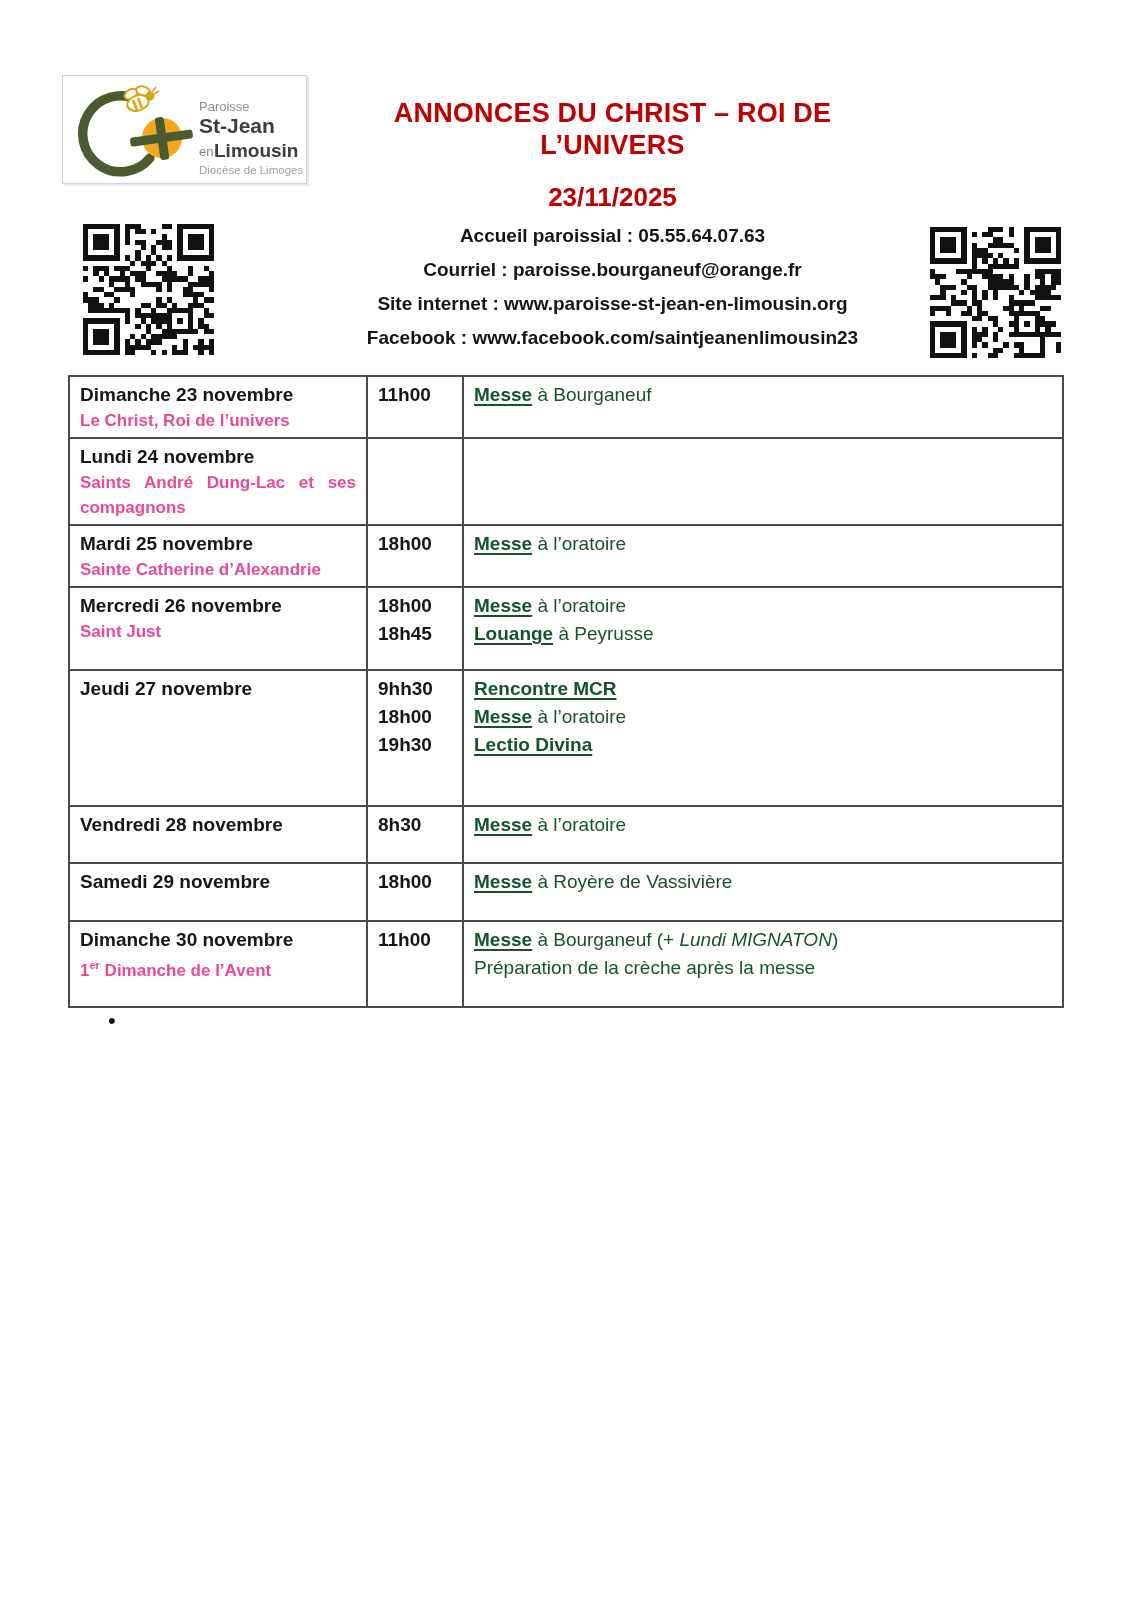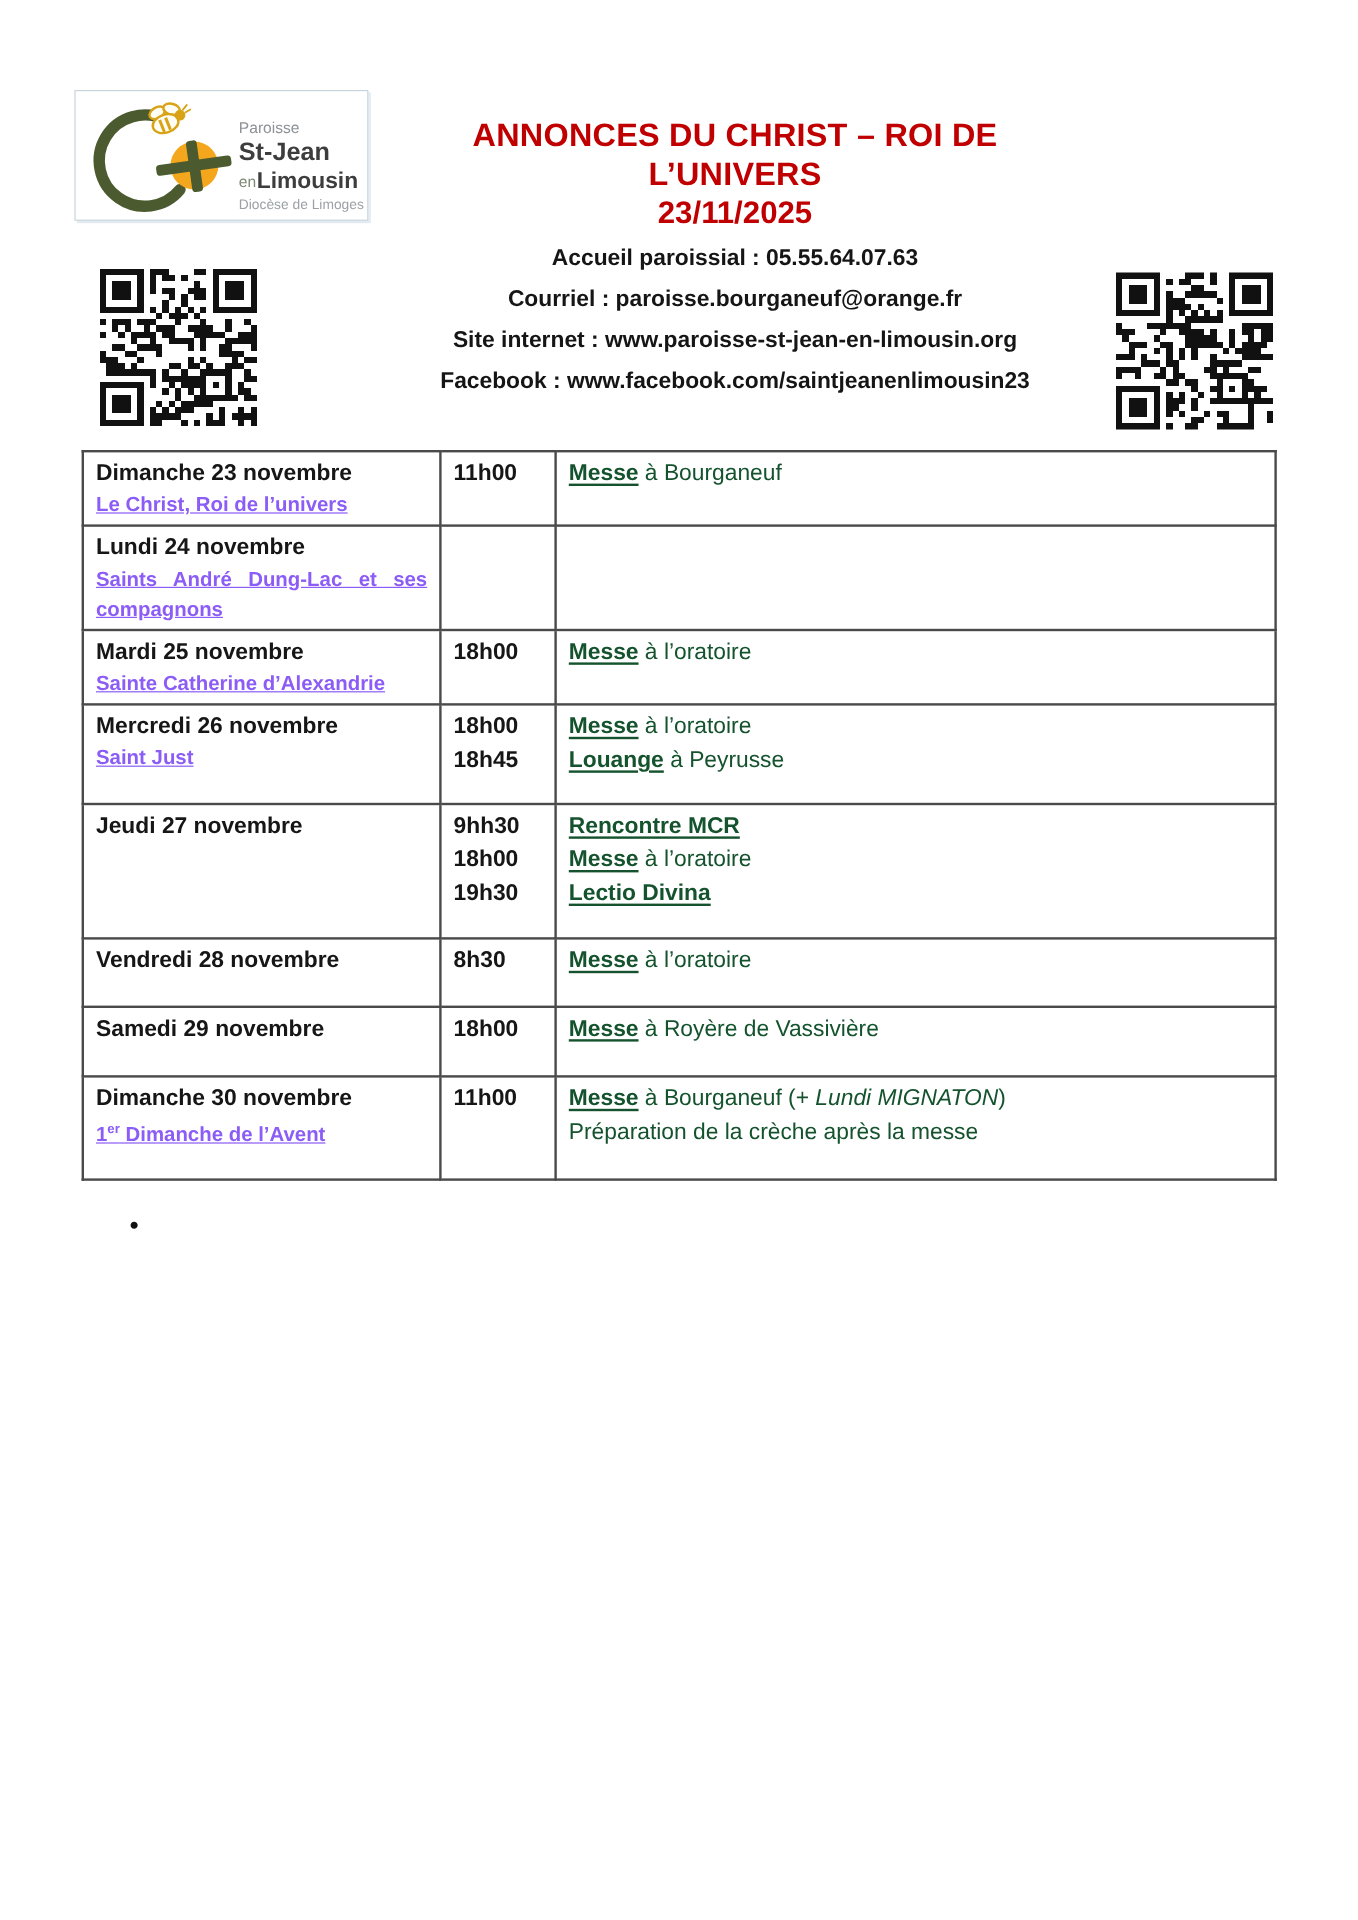--- a/index.html
+++ b/index.html
@@ -9,21 +9,21 @@
   }
   
   .logo-box{
     position:absolute;left:62px;top:75px;width:243px;height:107px;
     border:1px solid #c7d4dc;box-shadow:2px 2px 0 #e2ebf1;background:#fff;
   }
   .logo-box svg{width:100%;height:100%;display:block;}
   
   .header-block{position:absolute;left:320px;top:97px;width:585px;text-align:center;}
   .doc-title{font-size:27px;font-weight:bold;color:#c00000;line-height:32px;letter-spacing:.2px;}
-  .doc-date{font-size:26px;font-weight:bold;color:#c00000;line-height:32px;margin-top:0;}
+  .doc-date{font-size:26px;font-weight:bold;color:#c00000;line-height:32px;margin-top:20px;}
   .contacts{margin-top:6px;}
   .contact-line{font-size:19px;font-weight:bold;color:#151515;line-height:34px;}
   
   .qr{position:absolute;}
   .qr-left{left:80px;top:224px;width:137px;height:131px;}
   .qr-right{left:930px;top:227px;width:131px;height:131px;}
   .qr svg{width:100%;height:100%;display:block;shape-rendering:crispEdges;}
   
   table.schedule{
     position:absolute;left:68px;top:375px;width:994px;
@@ -31,26 +31,26 @@
   }
   table.schedule td{
     border:2px solid #4a4a4a;vertical-align:top;padding:4px 10px 4px 10px;
   }
   td.time-cell{padding-left:13px;padding-right:2px;}
   td.event-cell{padding-left:12px;}
   .schedule tr:nth-child(1){height:56px}
   .schedule tr:nth-child(2){height:80px}
   .schedule tr:nth-child(3){height:58px}
   .schedule tr:nth-child(4){height:83px}
-  .schedule tr:nth-child(5){height:112px}
+  .schedule tr:nth-child(5){height:136px}
   .schedule tr:nth-child(6){height:57px}
   .schedule tr:nth-child(7){height:58px}
   .schedule tr:nth-child(8){height:86px}
   .d-date{font-size:19px;font-weight:bold;line-height:27px;color:#161616;}
-  .d-feast{font-size:17px;font-weight:bold;line-height:25px;color:#8b5cf6;text-align:justify;text-decoration:underline;}
+  .d-feast{font-size:17px;font-weight:bold;line-height:25px;color:#ec4899;text-align:justify;}
   .d-feast sup{font-size:11px;}
   .t-line{font-size:19px;font-weight:bold;line-height:28px;color:#161616;white-space:nowrap;}
   .e-line{font-size:19px;line-height:28px;color:#14532d;}
   .e-title{font-weight:bold;text-decoration:underline;text-underline-offset:3px;text-decoration-thickness:2px;}
   .e-bold{font-weight:normal;}
   .e-italic{font-style:italic;}
   
   .notes{position:absolute;left:102px;top:1004px;width:940px;}
   .note-item{display:flex;align-items:flex-start;}
   .note-bullet{font-size:22px;line-height:34px;margin:0 16px 0 6px;color:#111;}

